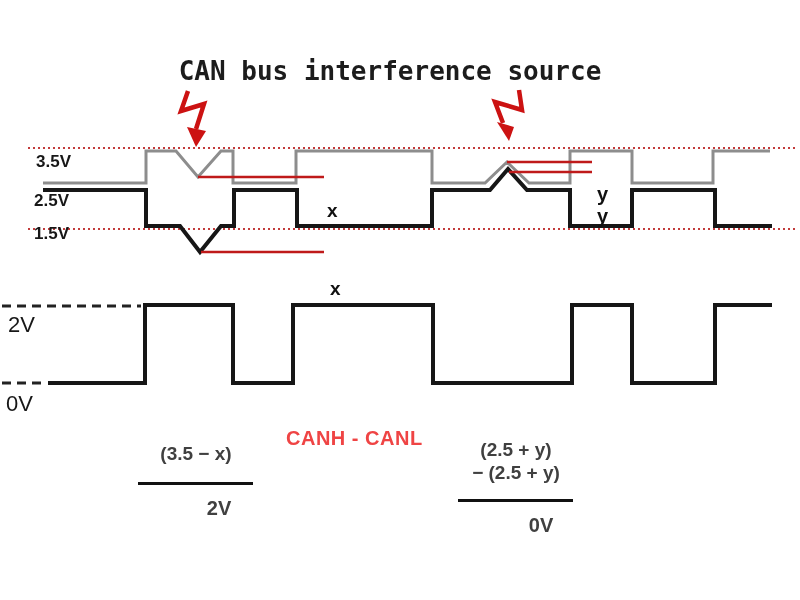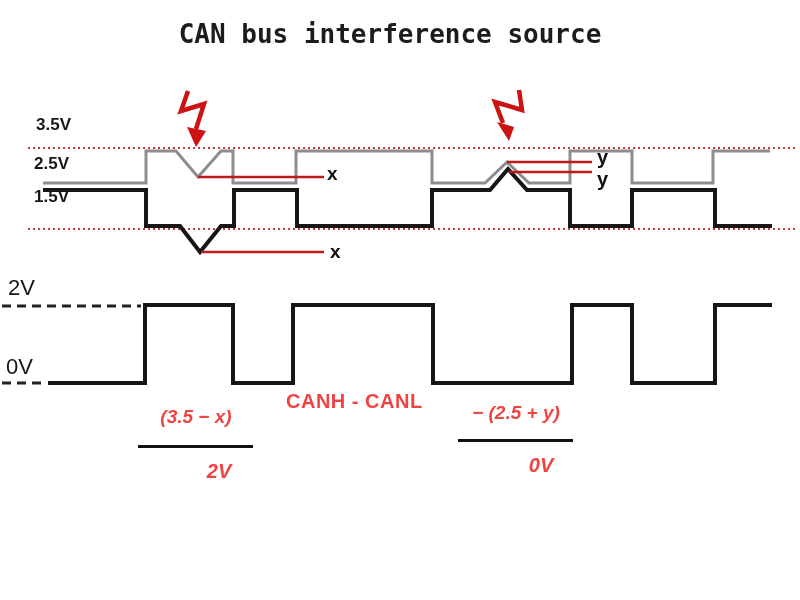--- a/index.html
+++ b/index.html
@@ -1,29 +1,29 @@
 <!DOCTYPE html>
 <html><head>
 <meta charset="utf-8">
 <style>
   html,body{margin:0;padding:0;background:#fff;}
   #stage{
     position:relative;width:800px;height:600px;background:#ffffff;
     font-family:"Liberation Sans", sans-serif;color:#161616;overflow:hidden;
   }
-  .abs{position:absolute;white-space:nowrap;line-height:1;}
+  .abs{position:absolute;white-space:nowrap;line-height:1;margin-top:37px;}
   .title{
     font-family:"DejaVu Sans Mono", monospace;font-weight:700;font-size:26px;
     letter-spacing:0px;text-align:center;width:430px;left:175px;top:21px;color:#1c1c1c;
   }
   .vlabel{font-weight:700;font-size:17px;color:#171717;}
   .dlabel{font-weight:500;font-size:22px;color:#171717;}
   .xy{font-weight:700;font-size:19px;color:#111;}
   .caption{font-weight:700;font-size:20px;letter-spacing:0.5px;color:#ef4444;}
-  .formula{width:128px;text-align:center;font-size:19px;font-weight:600;color:#ef4444;font-style:italic;}
+  .formula{width:128px;text-align:center;font-size:19px;font-weight:600;color:#404040;}
   .formula .fline{line-height:23px;}
   .fbar{width:115px;height:0;border-top:3px solid #111;margin:15px 0 0 6px;}
   .fresult{font-size:20px;font-weight:600;margin-top:13px;}
   svg{position:absolute;left:0;top:0;}
 </style>
 </head>
 <body>
 
 <div id="stage">
 
@@ -72,18 +72,19 @@
 
   <div class="abs caption" style="left:286px;top:391px">CANH - CANL</div>
 
   <div class="abs formula" style="left:132px;top:405px">
     <div class="fline">(3.5 − x)</div>
     <div class="fbar" style="margin-top:17px"></div>
     <div class="fresult" style="padding-left:46px">2V</div>
   </div>
 
   <div class="abs formula" style="left:452px;top:401px">
+    <div class="fline">(2.5 + y)</div>
     <div class="fline">− (2.5 + y)</div>
     <div class="fbar"></div>
     <div class="fresult" style="padding-left:50px">0V</div>
   </div>
 
 </div>
 
 </body></html>

